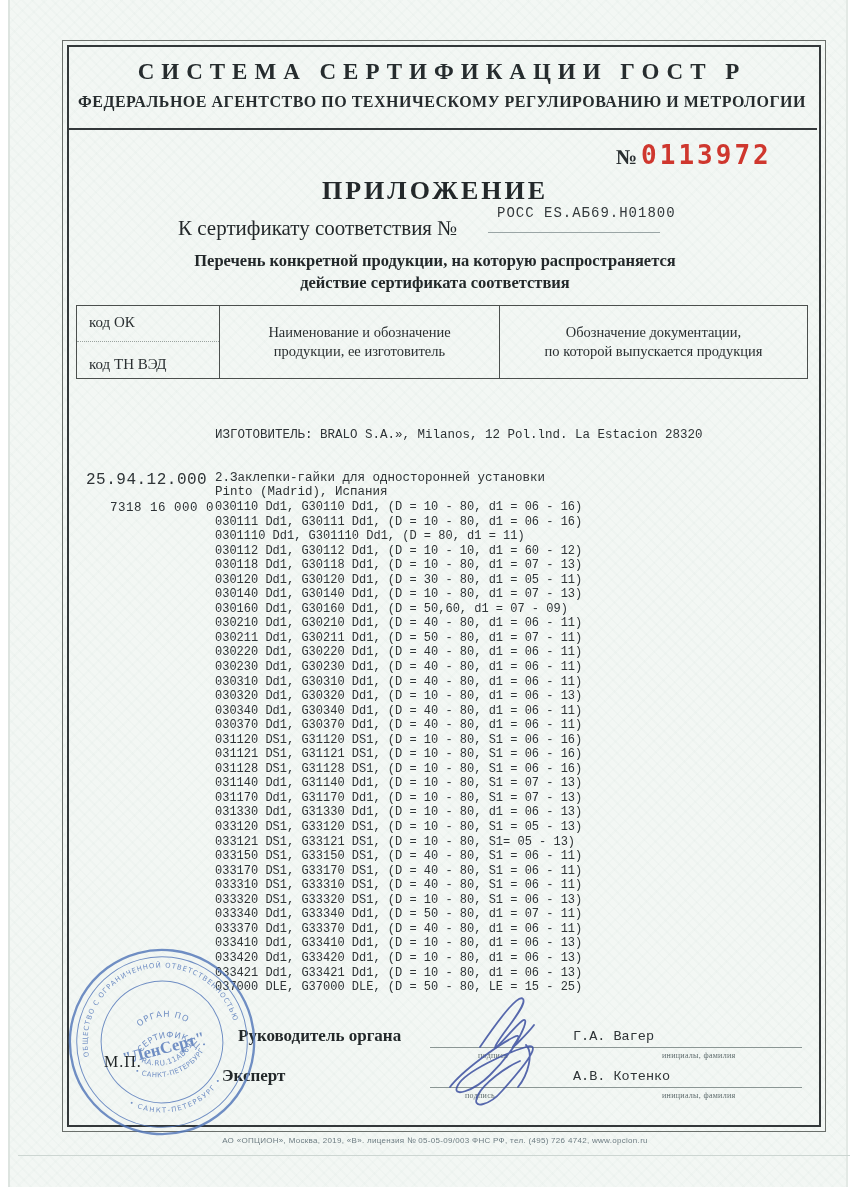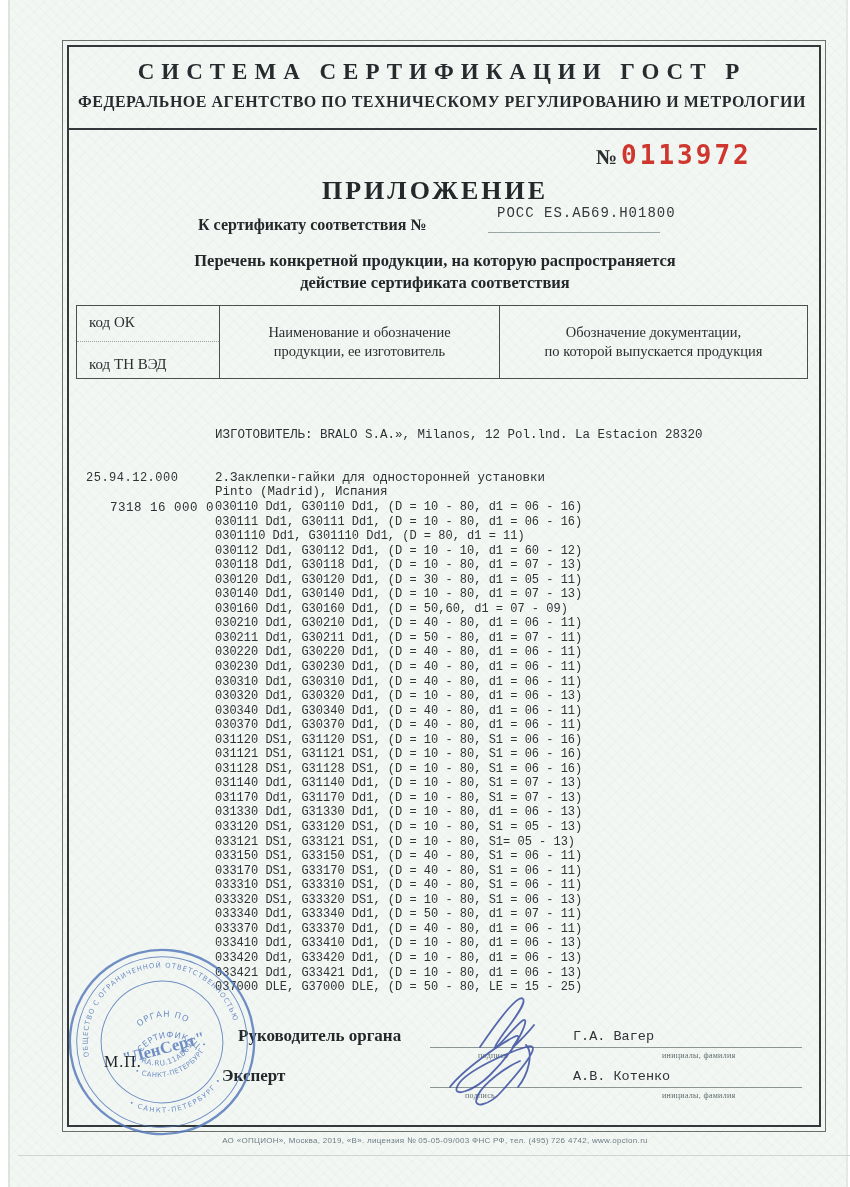--- a/index.html
+++ b/index.html
@@ -31,34 +31,34 @@
     text-align:center;color:#262c2e;
   }
   .hdr-title{
     margin-top:14px;font-size:23px;font-weight:bold;letter-spacing:7px;
     font-family:"Liberation Serif", serif;
   }
   .hdr-agency{
     margin-top:8px;font-size:16px;font-weight:bold;letter-spacing:0.5px;
   }
   .doc-no{
-    position:absolute;left:586px;top:140px;white-space:nowrap;
+    position:absolute;left:606px;top:140px;white-space:nowrap;
   }
   .doc-no .no-sign{font-size:21px;color:#2a2f31;font-weight:bold;}
   .doc-no .no-value{
     font-family:"DejaVu Sans Mono", monospace;
     font-size:26px;letter-spacing:3px;font-weight:bold;
   }
   .app-title{
     position:absolute;left:0;top:176px;width:850px;text-align:center;
     font-size:26px;font-weight:bold;letter-spacing:3px;color:#23282a;
   }
   .cert-ref-label{
     position:absolute;left:168px;top:216px;
-    font-size:16px;font-weight:bold;color:#23282a;margin-left:20px;
+    font-size:21px;font-weight:normal;color:#23282a;
   }
   .cert-ref-value{
     position:absolute;left:487px;top:205px;
     font-family:"Liberation Mono", monospace;font-size:14px;color:#33383b;
     letter-spacing:1px;white-space:pre;
   }
   .cert-ref-line{
     position:absolute;left:478px;top:232px;width:172px;
     border-bottom:1px solid #9aa5a5;
   }
@@ -78,21 +78,21 @@
     display:flex;align-items:center;justify-content:center;text-align:center;
     font-size:14.5px;line-height:19px;color:#2a2f31;}
   .tbl .c3{position:absolute;left:423px;top:0;width:307px;height:72px;
     display:flex;align-items:center;justify-content:center;text-align:center;
     font-size:14.5px;line-height:19px;color:#2a2f31;}
   .mono{font-family:"Liberation Mono", monospace;color:#2e3336;}
   .manufacturer{
     position:absolute;left:205px;top:388px;
     font-size:12.5px;line-height:19px;white-space:pre;
   }
-  .code-ok{position:absolute;left:76px;top:471px;font-size:12px;letter-spacing:0.5px;}
+  .code-ok{position:absolute;left:76px;top:471px;font-size:16px;letter-spacing:0.5px;}
   .product-title{position:absolute;left:205px;top:471px;font-size:12.5px;}
   .code-tnved{position:absolute;left:76px;top:501px;font-size:12.5px;letter-spacing:0.5px;margin-left:24px;}
   .products{
     position:absolute;left:205px;top:500px;
     font-size:12px;line-height:14.55px;
   }
   .products .product-line{white-space:pre;font-family:"Liberation Mono", monospace;color:#2e3336;}
   .sig-label{position:absolute;font-size:17px;font-weight:bold;color:#23282a;}
   .sig-line{position:absolute;border-bottom:1px solid #8b9694;}
   .sig-caption{position:absolute;font-size:8px;color:#5d6a6b;letter-spacing:0.3px;}

